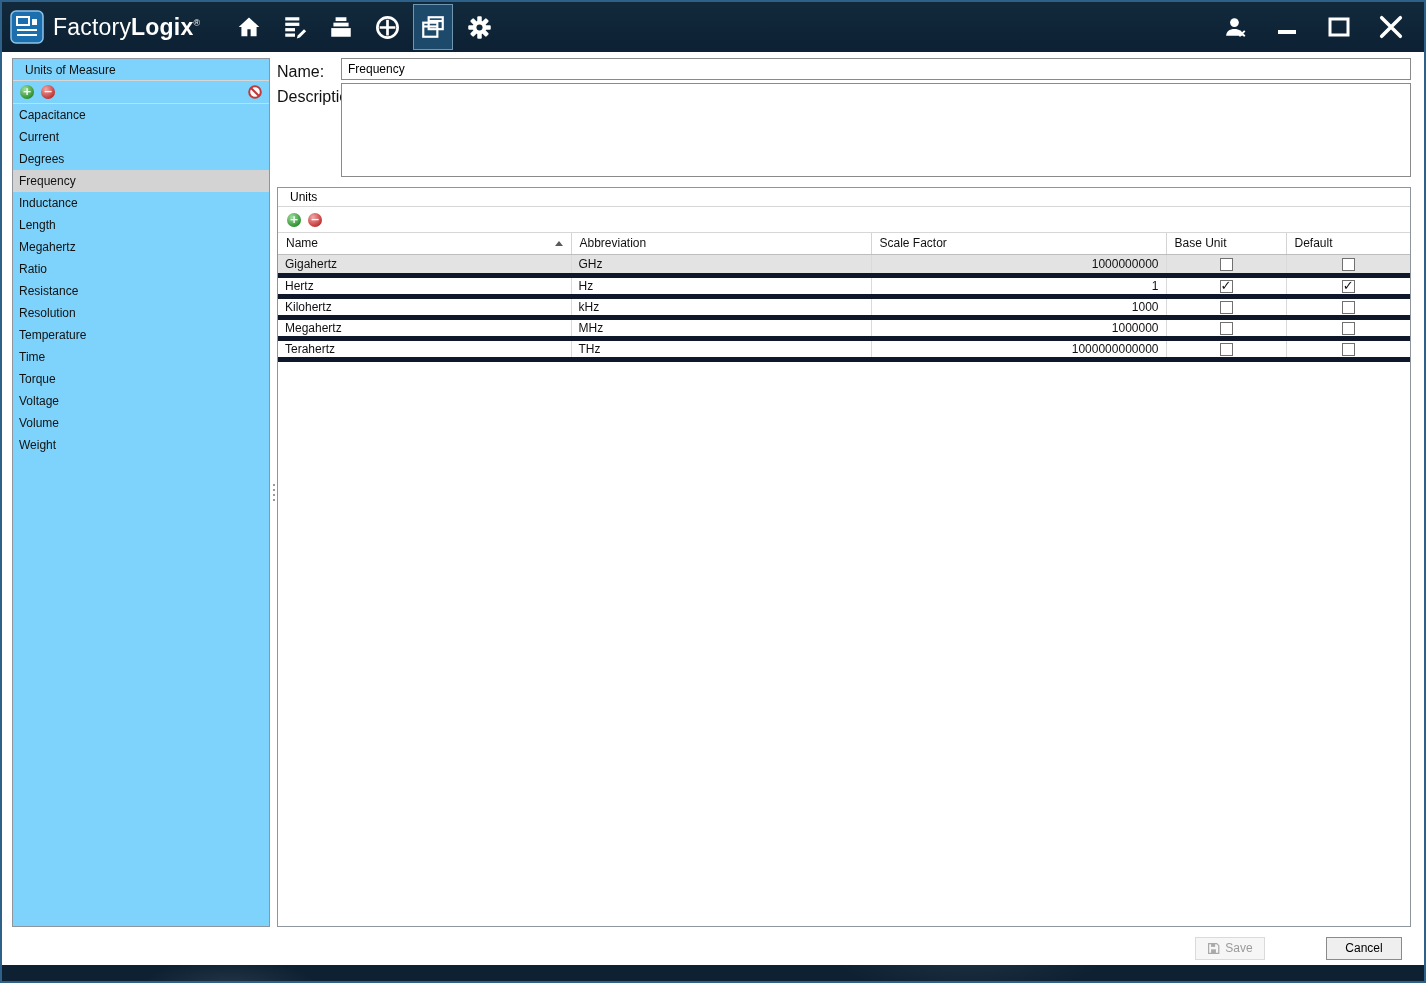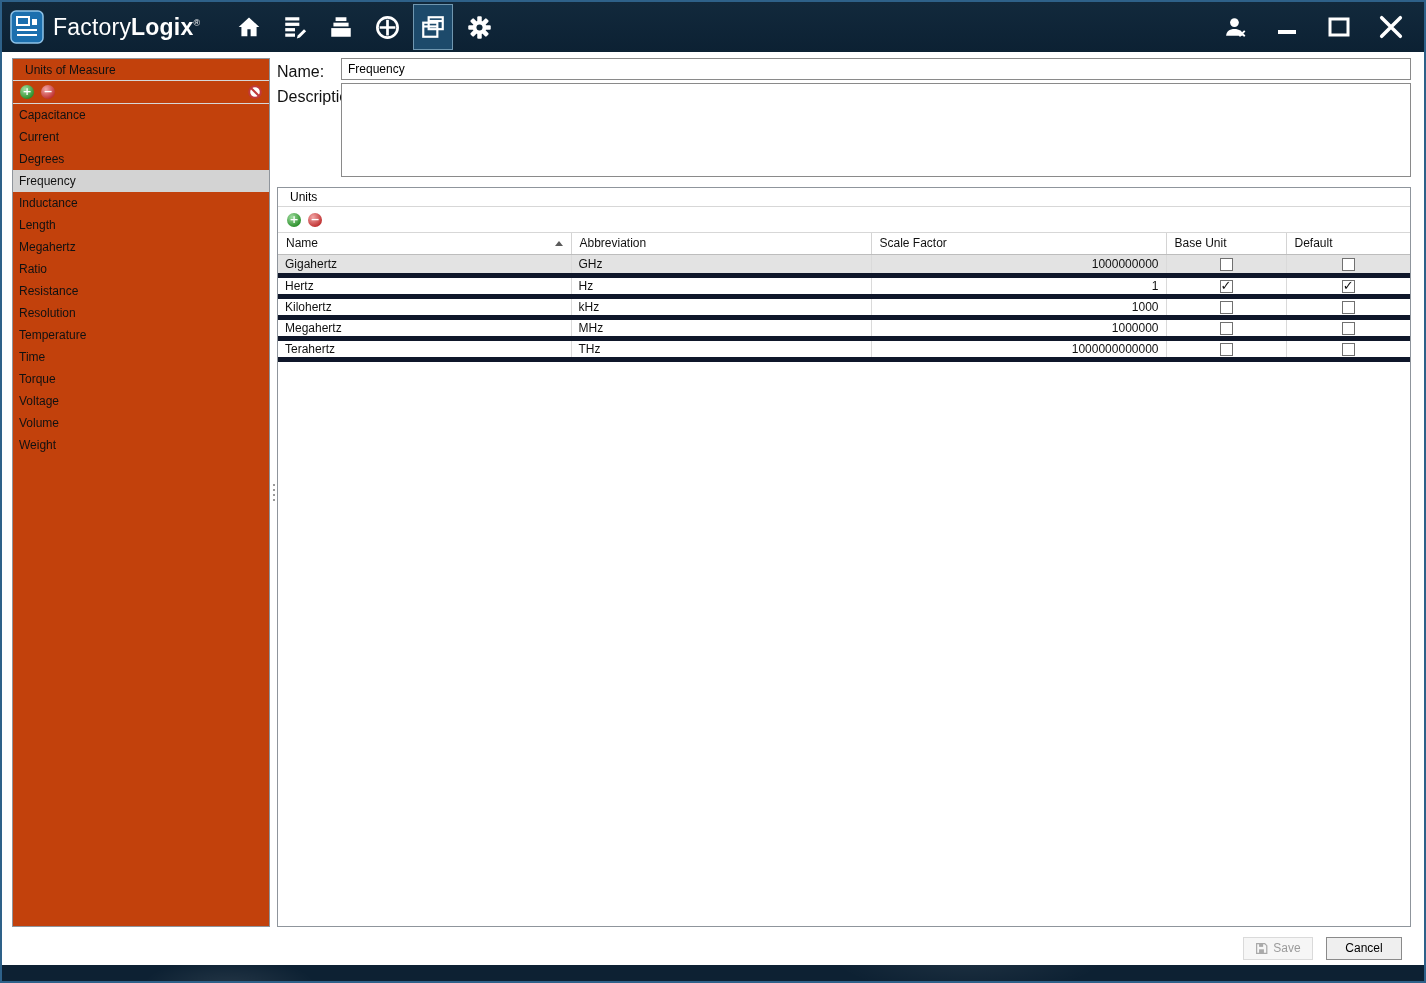--- a/index.html
+++ b/index.html
@@ -18,21 +18,21 @@
   .tb-icons { display:flex; align-items:center; margin-left:26px; height:50px; }
   .tb-btn { width:46px; height:48px; display:flex; align-items:center; justify-content:center; cursor:pointer; }
   .tb-btn.active { background:#1d4a6b; border:1px solid #7097b0; height:46px; width:40px; margin:0 3px; }
   .tb-right { margin-left:auto; display:flex; align-items:center; gap:10px; padding-right:12px; height:50px; }
   .tb-right .tb-btn { width:42px; }
 
   
   .content { flex:1 1 auto; display:flex; background:#fff; padding:6px 13px 4px 10px; }
 
   
-  .left-panel { width:258px; flex:0 0 258px; border:1px solid #8f959c; background:#c2410c;
+  .left-panel { width:258px; flex:0 0 258px; border:1px solid #8f959c; background:#7dd3fc;
     display:flex; flex-direction:column; overflow:hidden; }
   .lp-title { height:22px; line-height:22px; padding-left:12px; font-size:12px; color:#111;
     border-bottom:1px solid #d7d7d7; }
   .lp-toolbar { height:23px; display:flex; align-items:center; gap:7px; padding:0 7px;
     border-bottom:1px solid #d7d7d7; }
   .lp-list { flex:1; overflow:hidden; }
   .lp-item { height:22px; line-height:22px; padding-left:6px; font-size:12px; color:#111; cursor:default; }
   .lp-item.selected { background:#d3d3d3; }
 
   .splitter { width:7px; flex:0 0 7px; display:flex; flex-direction:column; justify-content:center;
@@ -81,21 +81,21 @@
   .orb.green { background:radial-gradient(circle at 35% 30%, #9fdc9f, #2a8f2a 75%); }
   .orb.red { background:radial-gradient(circle at 35% 30%, #f2a5a5, #bf3030 75%); }
   .orb.green::after { content:"+"; margin-top:-1px; }
   .orb.red::after { content:"−"; margin-top:-1px; }
   .ml-auto { margin-left:auto; }
 
   
   .footer { height:34px; flex:0 0 34px; background:#fff; display:flex; align-items:center;
     justify-content:flex-end; gap:13px; padding-right:22px; }
   .btn { height:23px; font-size:12px; font-family:"Liberation Sans", sans-serif;
-    display:inline-flex; align-items:center; justify-content:center; cursor:pointer; }
+    display:inline-flex; align-items:center; justify-content:center; cursor:pointer;margin-left:48px; }
   .btn-save { width:70px; gap:5px; background:#f6f6f6; border:1px solid #dadada; color:#9b9b9b; }
   .btn-cancel { width:76px; background:#efefef; border:1px solid #8a8a8a; color:#000; }
 
   .bottom-strip { height:16px; flex:0 0 16px;
     background:
       radial-gradient(140px 44px at 16% 130%, rgba(255,255,255,0.09), transparent 62%),
       radial-gradient(220px 60px at 68% -50%, rgba(255,255,255,0.07), transparent 62%),
       #0d2133; }
 </style>
 </head>

